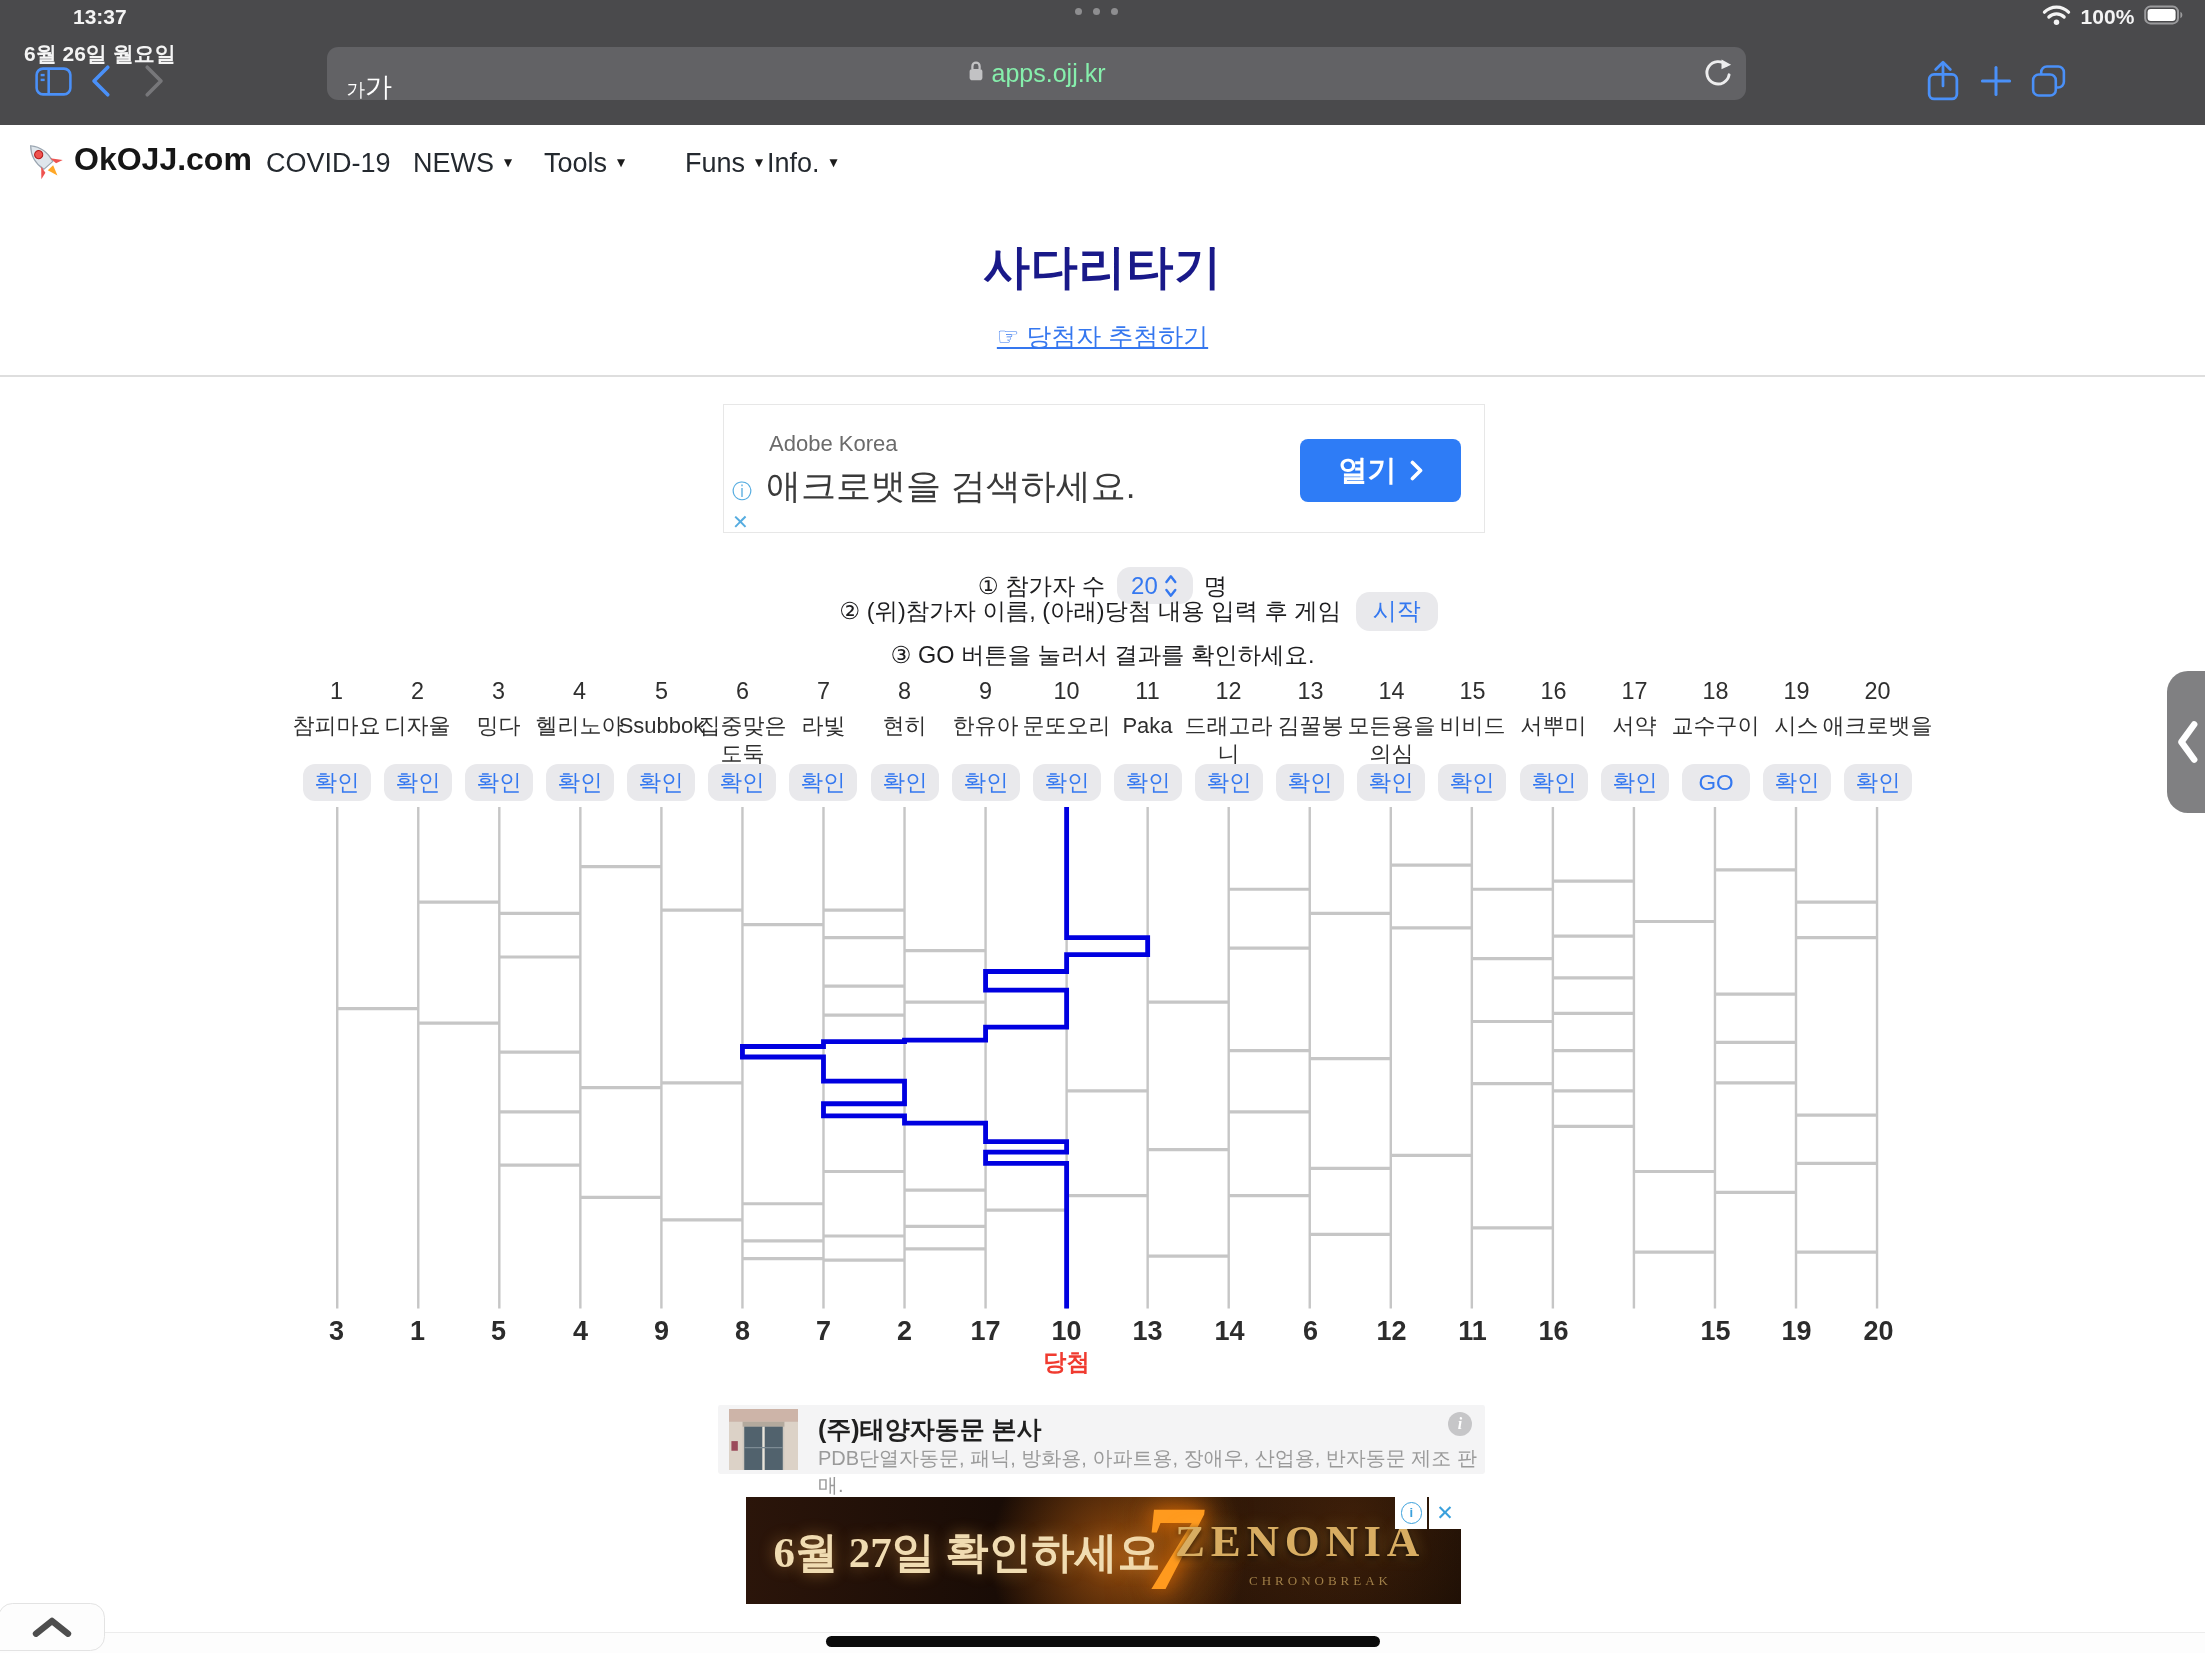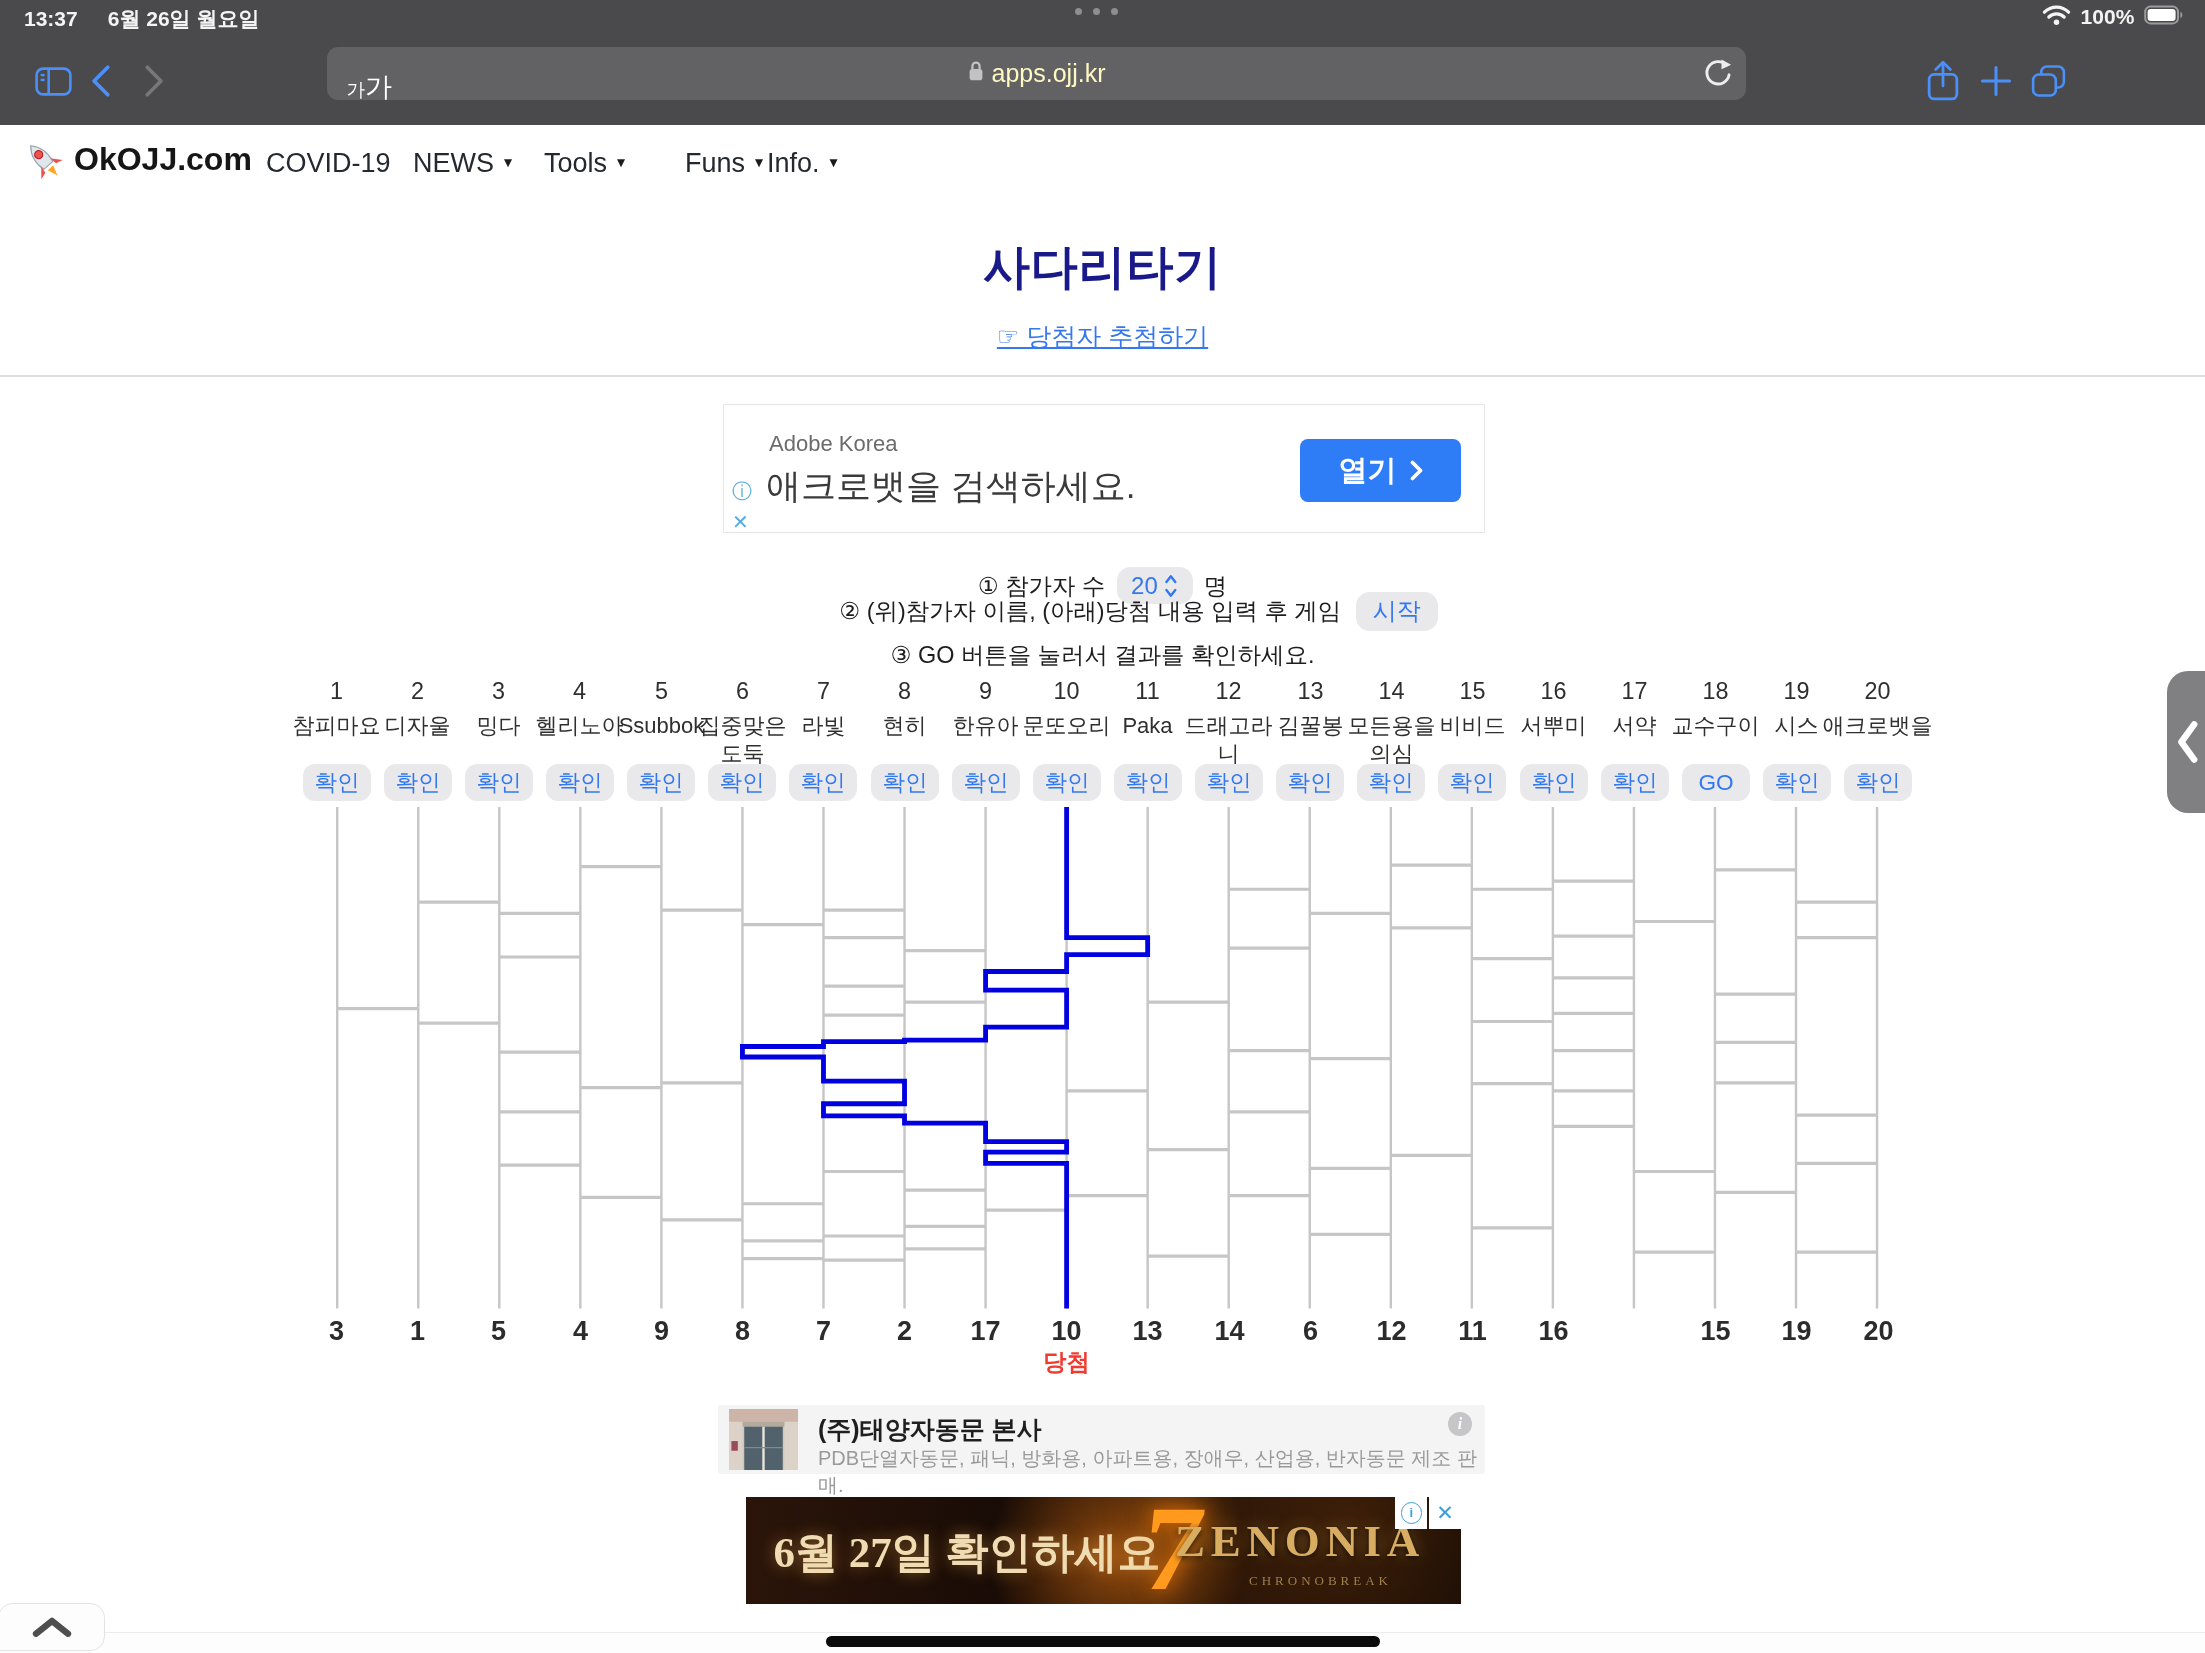--- a/index.html
+++ b/index.html
@@ -4,32 +4,32 @@
 <style>
   html,body{margin:0;padding:0;width:2205px;height:1653px;overflow:hidden;background:#fff;
     font-family:"Liberation Sans","DejaVu Sans",sans-serif;}
   #screen{position:relative;width:2205px;height:1653px;background:#fff;}
   .abs{position:absolute;}
 
   
   #chrome{position:absolute;left:0;top:0;width:2205px;height:125px;background:#4a4a4c;}
   #statusbar{position:absolute;left:0;top:0;width:2205px;height:36px;}
   .status-text{color:#f4f4f4;font-size:21px;font-weight:600;}
-  #status-left{position:absolute;left:24px;top:4.8px;display:flex;gap:30px;align-items:center;}
+  #status-left{position:absolute;left:24px;top:4.8px;display:flex;gap:11px;align-items:center;flex-direction:column;}
   #handle-dots{position:absolute;left:1075px;top:8px;display:flex;gap:10.5px;}
   #handle-dots div{width:7.3px;height:7.3px;border-radius:50%;background:#8e8e90;}
   #status-right{position:absolute;right:21px;top:4px;display:flex;gap:9.7px;align-items:center;}
   #toolbar{position:absolute;left:0;top:36px;width:2205px;height:90px;}
   .tb-icon{position:absolute;top:0;height:90px;display:flex;align-items:center;justify-content:center;cursor:pointer;}
   #url-pill{position:absolute;left:327px;top:10.5px;width:1419px;height:53px;border-radius:11.3px;
     background:#626265;display:flex;align-items:center;}
   #text-size{position:absolute;left:19.4px;top:0;height:53px;display:flex;align-items:flex-end;color:#fff;padding-bottom:10.5px;}
   #text-size .sm{font-size:18.6px;line-height:18.6px;}
   #text-size .lg{font-size:27px;line-height:25px;}
-  #url-center{position:absolute;left:0;top:0;width:100%;height:53px;display:flex;align-items:center;justify-content:center;gap:8px;color:#fef9c3;font-size:25px;}
+  #url-center{position:absolute;left:0;top:0;width:100%;height:53px;display:flex;align-items:center;justify-content:center;gap:8px;color:#86efac;font-size:25px;}
   #reload-btn{position:absolute;right:14.5px;top:11.3px;}
 
   
   #site-nav{position:absolute;left:0;top:125px;width:2205px;height:77px;background:#fff;}
   #brand{position:absolute;left:74px;top:16px;font-size:32px;font-weight:600;color:#161616;cursor:pointer;}
   .nav-item{position:absolute;top:22.6px;font-size:27px;color:#24292f;cursor:pointer;white-space:nowrap;}
   .nav-item .caret{display:inline-block;margin-left:7.3px;font-size:13.7px;vertical-align:4.8px;color:#1b1b1b;}
 
   
   #page-title{position:absolute;left:0;top:236px;width:2205px;text-align:center;

